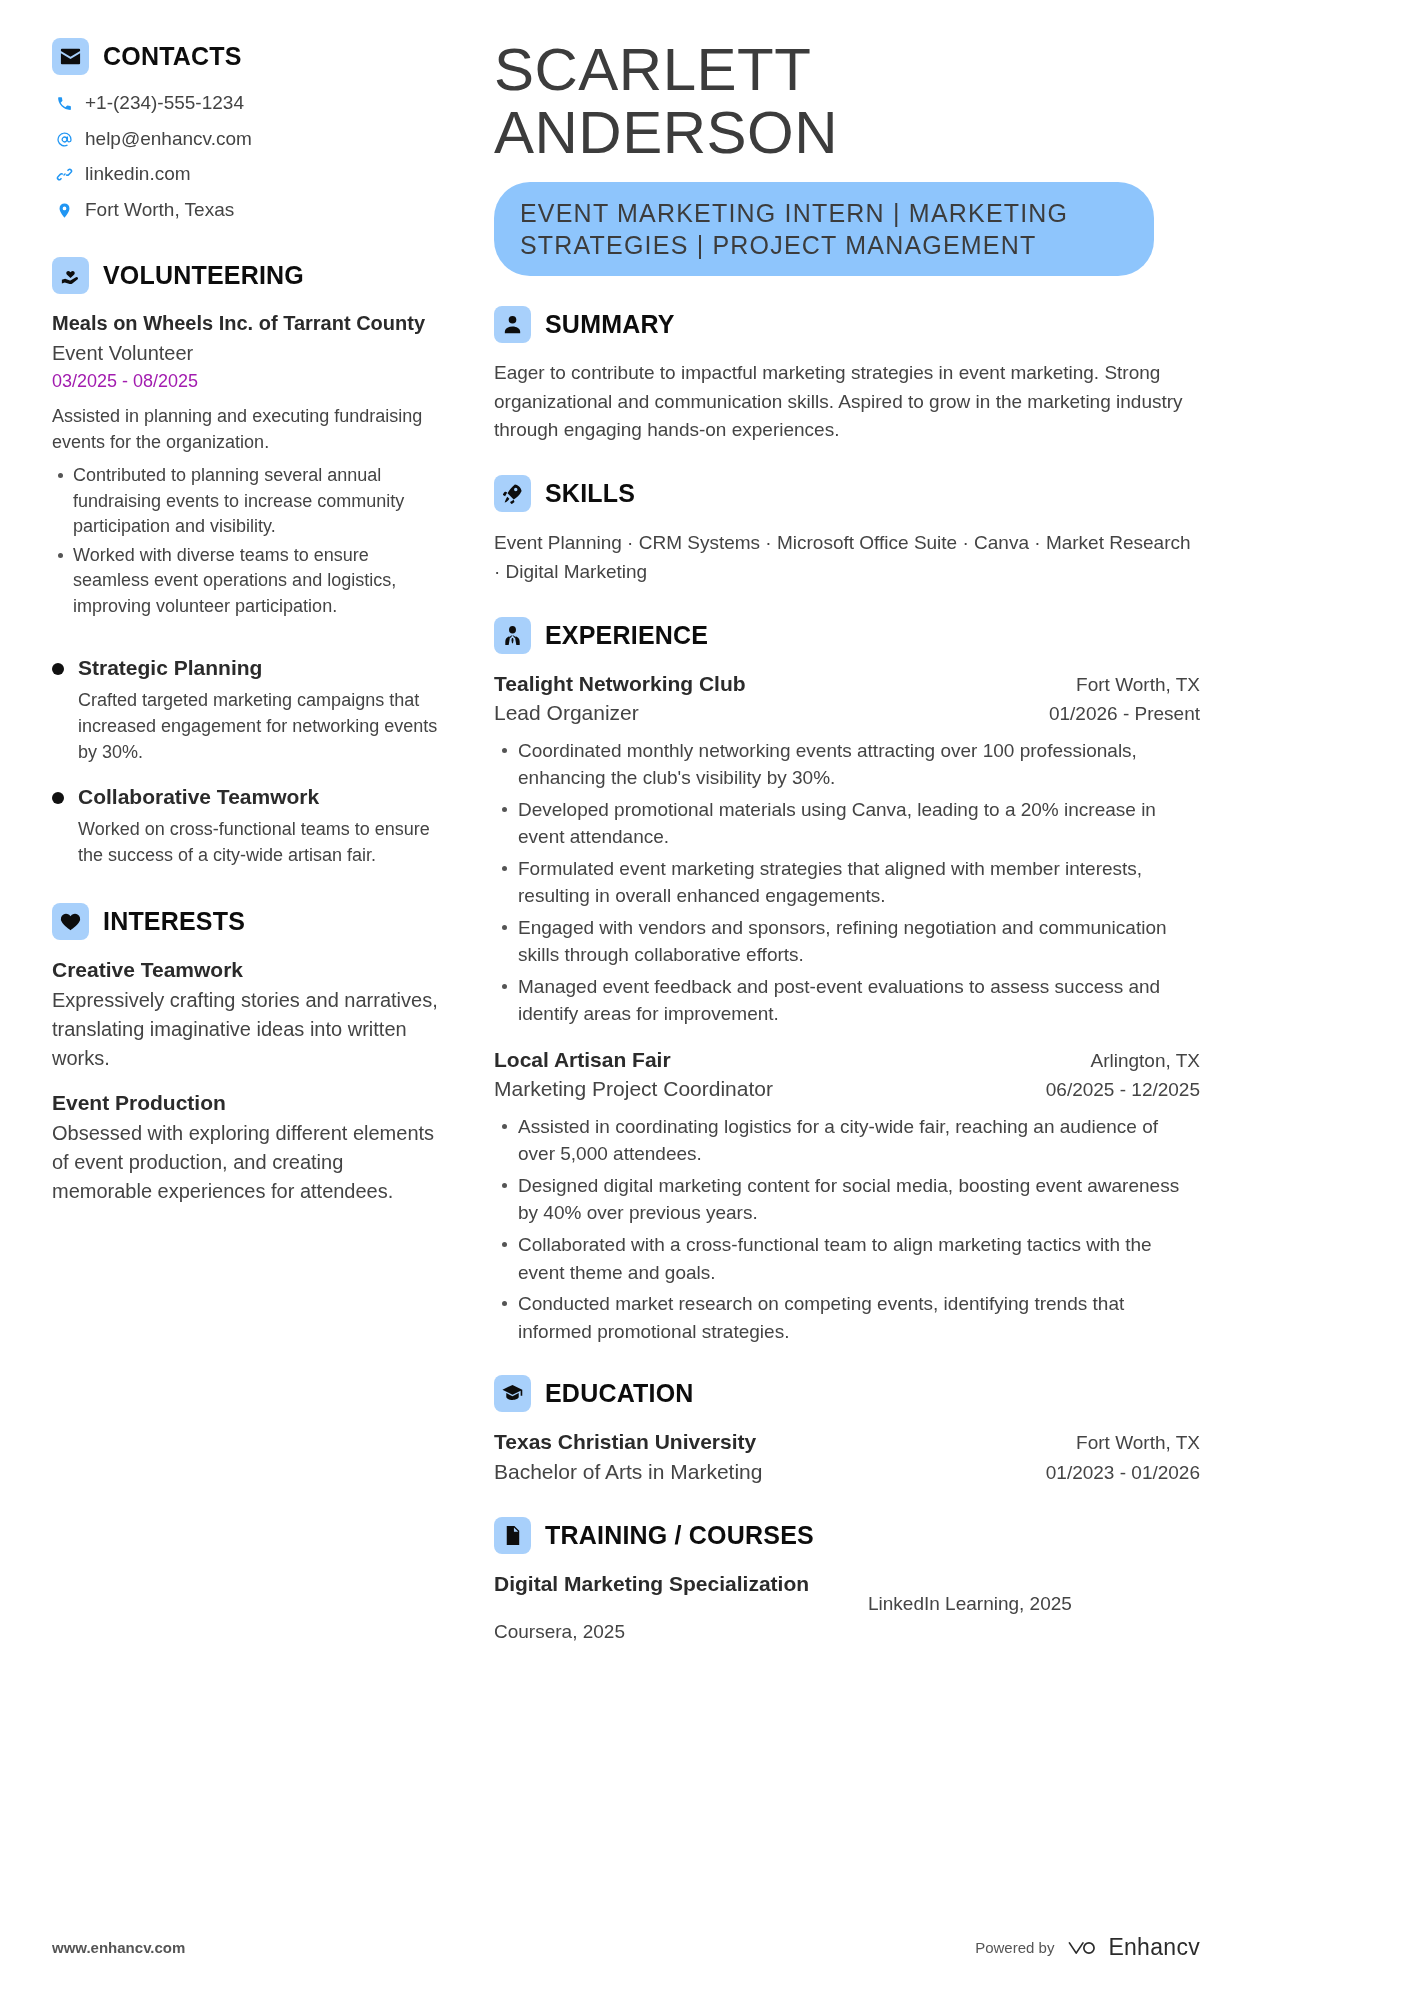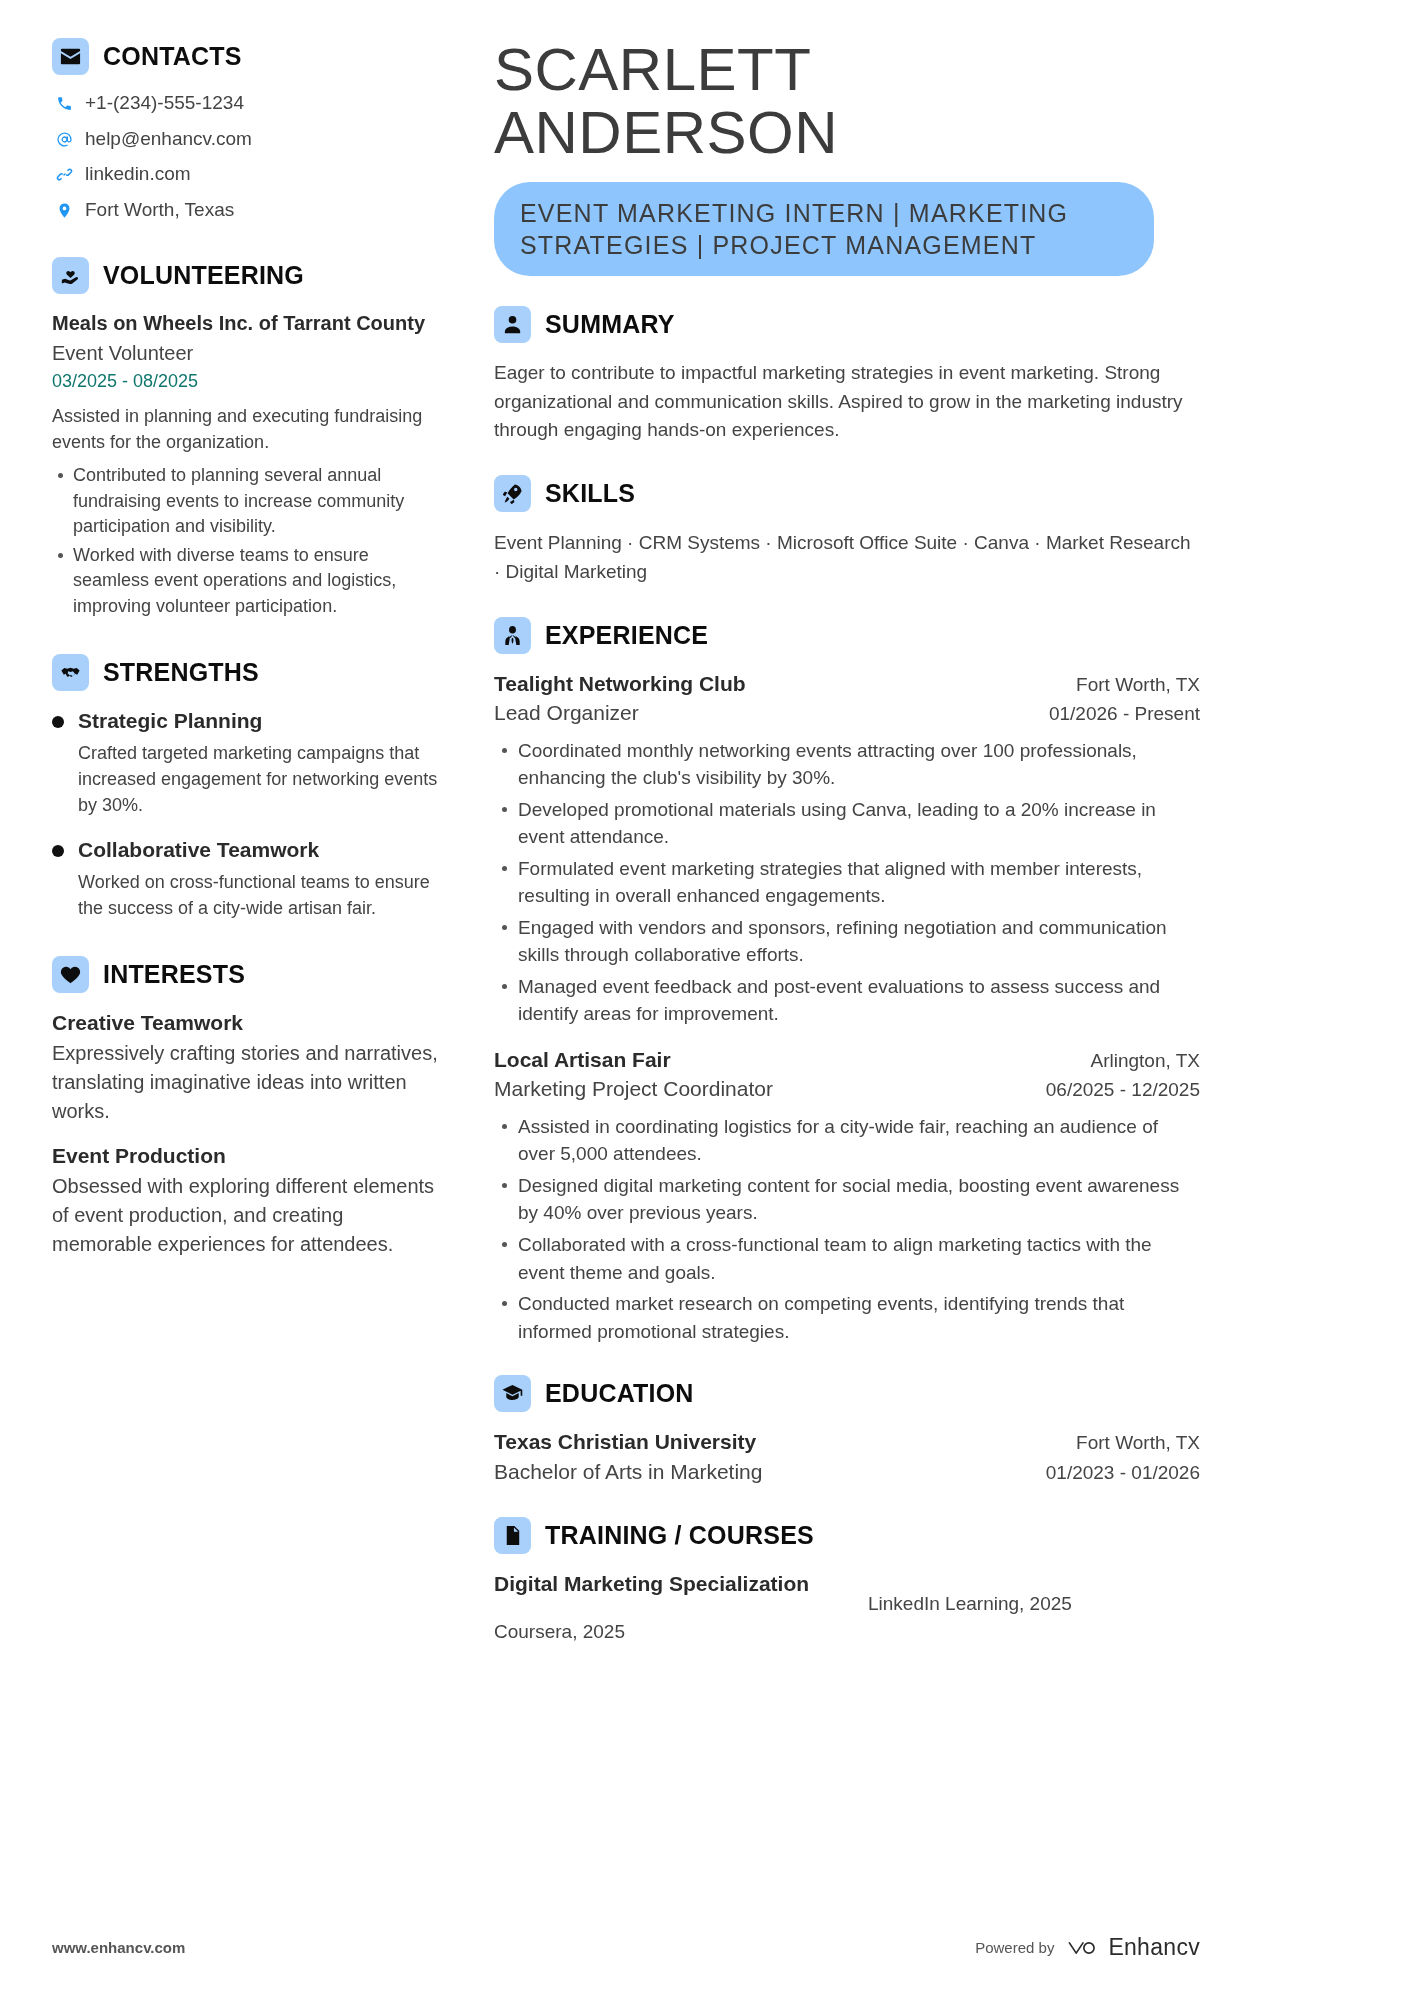--- a/index.html
+++ b/index.html
@@ -33,21 +33,21 @@
   .contact-row { display:flex; align-items:center; gap:11px; margin-bottom:11px; }
   .contact-ico { width:20px; flex:0 0 20px; display:flex; align-items:center; justify-content:center; }
   .contact-ico svg { width:17px; height:17px; fill:#2196f3; display:block; }
   .contact-txt { font-size:19px; color:#444; line-height:1.3; }
 
   
   .side-block { margin-top:34px; }
   .entry { margin-bottom:6px; }
   .entry-title { font-size:20px; font-weight:bold; color:#2b2b2b; line-height:1.32; }
   .entry-sub   { font-size:20px; color:#444; line-height:1.5; margin-top:2px; }
-  .entry-date  { font-size:18px; color:#0f766e; line-height:1.5; }
+  .entry-date  { font-size:18px; color:#a21caf; line-height:1.5; }
   .entry-desc  { font-size:18px; color:#444; line-height:1.42; margin-top:9px; }
 
   ul.bullets { list-style:none; margin:8px 0 0 0; }
   ul.bullets li {
     position:relative; padding-left:21px;
     font-size:18px; line-height:1.42; color:#444; margin-bottom:3px;
   }
   ul.bullets li::before {
     content:""; position:absolute; left:6px; top:10px;
     width:5px; height:5px; border-radius:50%; background:#555;
@@ -187,28 +187,20 @@
         <div class="entry-date">03/2025 - 08/2025</div>
         <div class="entry-desc">Assisted in planning and executing fundraising events for the organization.</div>
         <ul class="bullets">
           <li>Contributed to planning several annual fundraising events to increase community participation and visibility.</li>
           <li>Worked with diverse teams to ensure seamless event operations and logistics, improving volunteer participation.</li>
         </ul>
       </div>
     </section>
 
     <section class="side-block">
-      <div class="sec-head">
-        <span class="sec-ico">
-          <svg viewBox="0 0 24 24">
-              <path d="M2.5 9.8l3-2.6 3.2.9 3.3-1 3.3 1 3.2-.9 3 2.6-2.5 4.6-2-1.2-3 2.8a1.6 1.6 0 0 1-2.2 0l-.6-.6-.8.6a1.6 1.6 0 0 1-2.1-.2L6.9 13.2l-1.9 1.2zM9 12.9l2.1 2a.6.6 0 0 0 .8 0l.5-.5 1.1 1a.6.6 0 0 0 .9 0l2.3-2.2-2.3-2.4-2.4.7-2.3-.7z"></path>
-            </svg>
-        </span>
-        <h2 class="sec-title">STRENGTHS</h2>
-      </div>
       <div class="strength">
         <span class="strength-dot"></span>
         <div class="strength-body">
           <div class="strength-name">Strategic Planning</div>
           <div class="strength-desc">Crafted targeted marketing campaigns that increased engagement for networking events by 30%.</div>
         </div>
       </div>
       <div class="strength">
         <span class="strength-dot"></span>
         <div class="strength-body">

